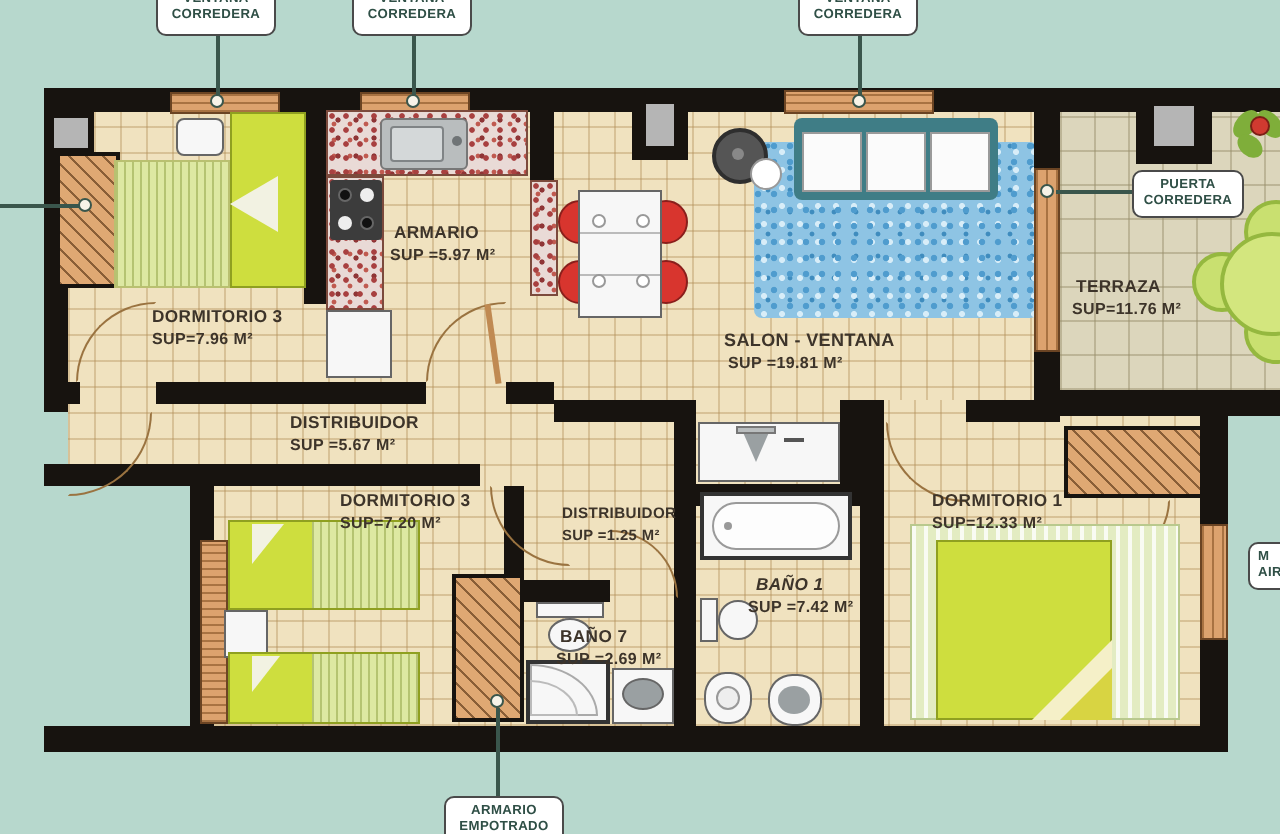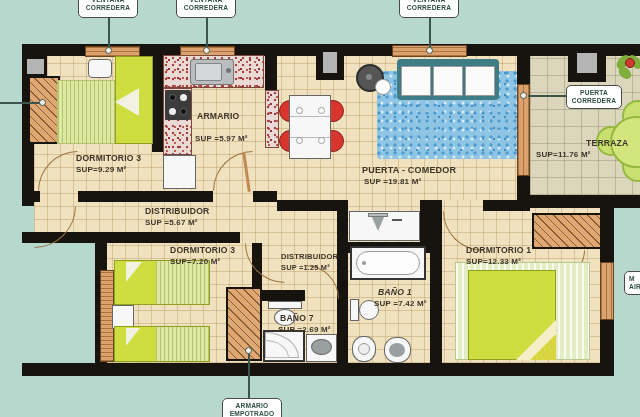--- a/index.html
+++ b/index.html
@@ -247,29 +247,29 @@
   <div class="callout" style="left:222px;top:398px;width:60px;height:26px;">
     <span style="position:static;display:block;">ARMARIO</span>
     <span style="position:static;display:block;">EMPOTRADO</span>
   </div>
   <div class="callout" style="left:624px;top:271px;width:42px;height:24px;text-align:left;padding-left:4px;">
     <span style="position:static;display:block;">M</span>
     <span style="position:static;display:block;">AIR</span>
   </div>
 
   <div class="rname" style="left:76px;top:153px;">DORMITORIO 3</div>
-  <div class="rarea" style="left:76px;top:165px;">SUP=9.29 M²</div>
+  <div class="rarea" style="left:76px;top:165px;">SUP=7.96 M²</div>
 
   <div class="rname" style="left:197px;top:111px;">ARMARIO</div>
-  <div class="rarea" style="left:195px;top:134px;">SUP =5.97 M²</div>
-
-  <div class="rname" style="left:362px;top:165px;font-size:9px;">PUERTA - COMEDOR</div>
+  <div class="rarea" style="left:195px;top:123px;">SUP =5.97 M²</div>
+
+  <div class="rname" style="left:362px;top:165px;font-size:9px;">SALON - VENTANA</div>
   <div class="rarea" style="left:364px;top:177px;">SUP =19.81 M²</div>
 
-  <div class="rname" style="left:538px;top:138px;margin-left:48px;">TERRAZA</div>
+  <div class="rname" style="left:538px;top:138px;">TERRAZA</div>
   <div class="rarea" style="left:536px;top:150px;text-align:center;">SUP=11.76 M²</div>
 
   <div class="rname" style="left:145px;top:206px;">DISTRIBUIDOR</div>
   <div class="rarea" style="left:145px;top:218px;">SUP =5.67 M²</div>
 
   <div class="rname" style="left:170px;top:245px;">DORMITORIO 3</div>
   <div class="rarea" style="left:170px;top:257px;">SUP=7.20 M²</div>
 
   <div class="rname" style="left:281px;top:252px;font-size:7.6px;">DISTRIBUIDOR</div>
   <div class="rarea" style="left:281px;top:263px;font-size:7.4px;">SUP =1.25 M²</div>

